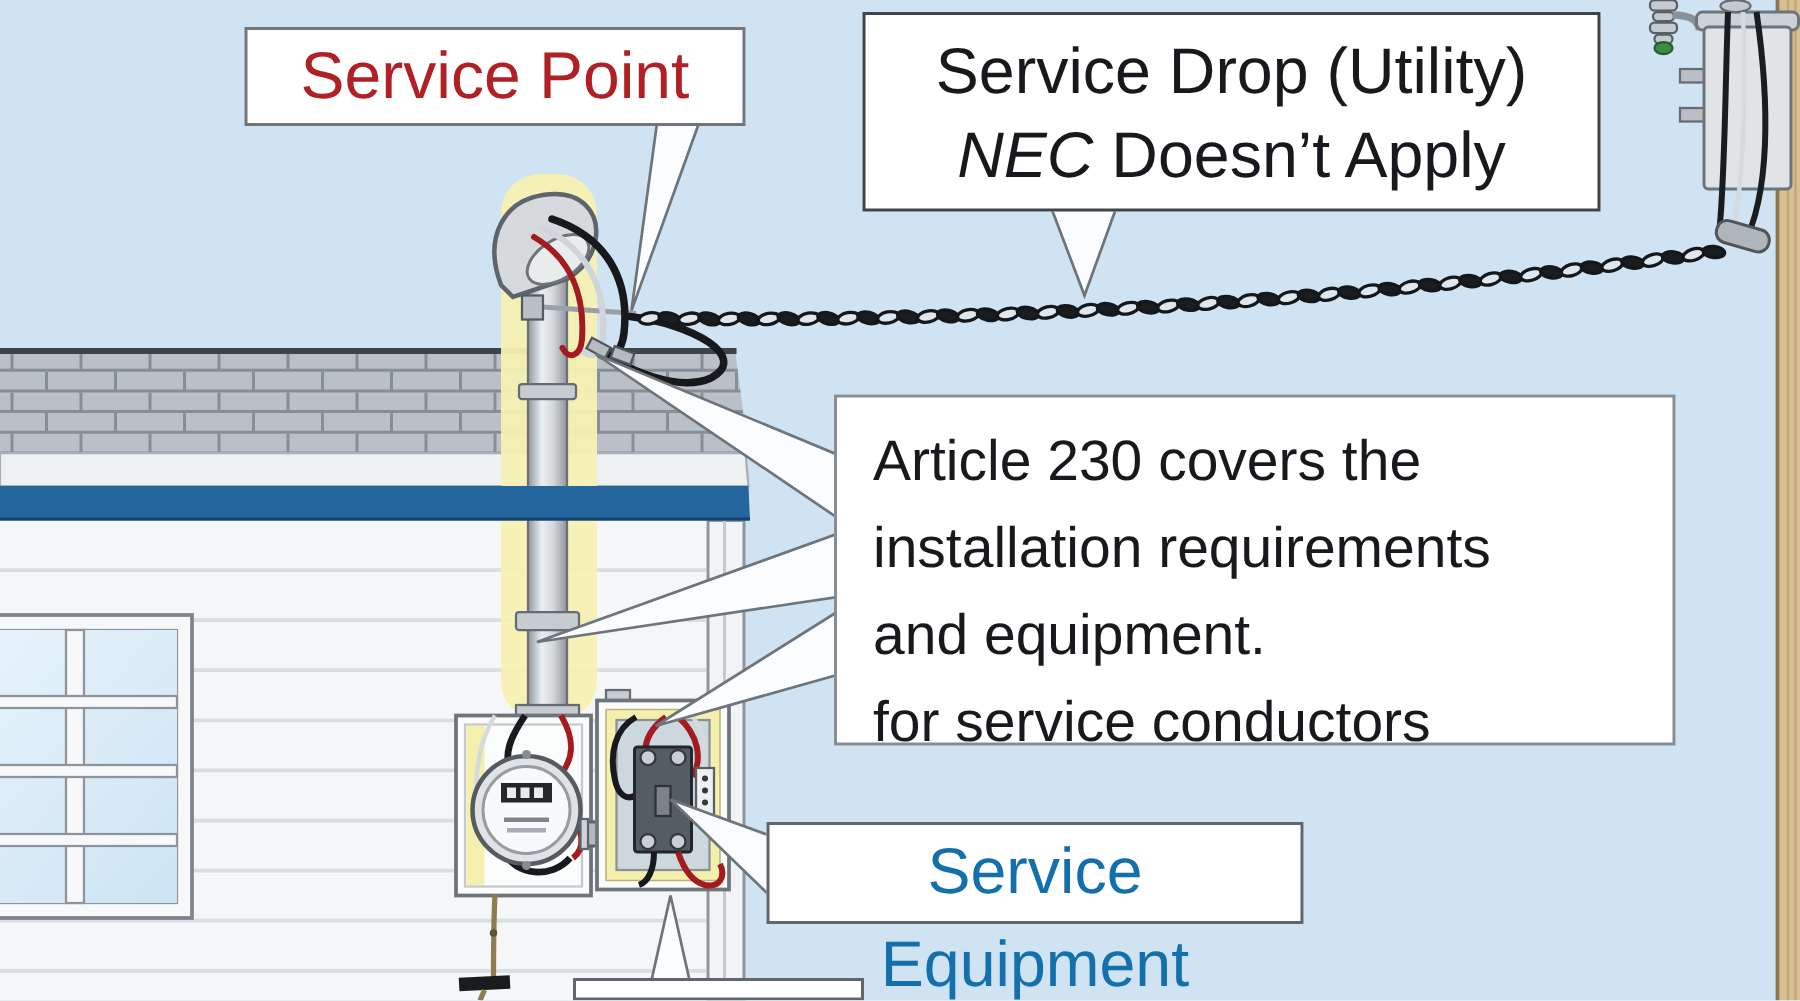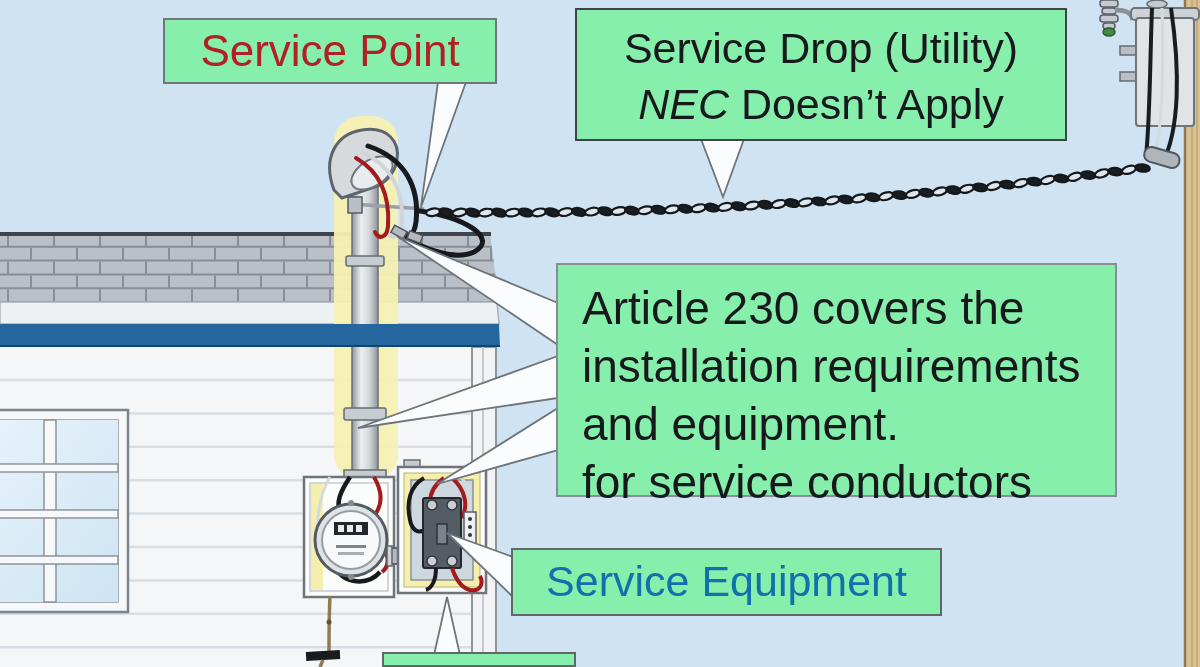--- a/index.html
+++ b/index.html
@@ -1,27 +1,27 @@
 <!DOCTYPE html>
 <html><head>
 <meta charset="utf-8">
 <style>
   html,body{margin:0;padding:0;}
   .stage{position:relative;width:1200px;height:667px;overflow:hidden;
          background:#cfe3f2;font-family:"Liberation Sans",sans-serif;}
   .stage svg{position:absolute;left:0;top:0;}
-  .callout{position:absolute;box-sizing:border-box;background:#86efac;
+  .callout{position:absolute;box-sizing:border-box;background:#ffffff;
            border:2px solid #71767c;}
   .co-sp{left:163px;top:18px;width:334px;height:66px;font-size:44px;
          line-height:62px;text-align:center;border-color:#71767c;}
   .co-sd{left:575px;top:8px;width:492px;height:133px;font-size:43px;
          line-height:56px;text-align:center;padding-top:10px;border-color:#3f444a;}
-  .co-a230{left:556px;top:263px;width:561px;height:234px;font-size:46px;
+  .co-a230{left:556px;top:263px;width:561px;height:234px;font-size:38px;
            line-height:58px;padding:14px 0 0 24px;border-color:#888d92;}
-  .co-se{left:511px;top:548px;width:431px;height:68px;font-size:43px;
+  .co-se{left:511px;top:548px;width:358px;height:68px;font-size:43px;
          line-height:62px;text-align:center;border-color:#60666c;}
   .co-cut{left:382px;top:652px;width:194px;height:15px;border-color:#60666c;}
   .em{font-style:italic;text-align:center;}
 </style>
 </head>
 <body>
 
 <div class="stage">
 
 <svg id="scene" width="1200" height="667" viewBox="0 0 1200 667">

